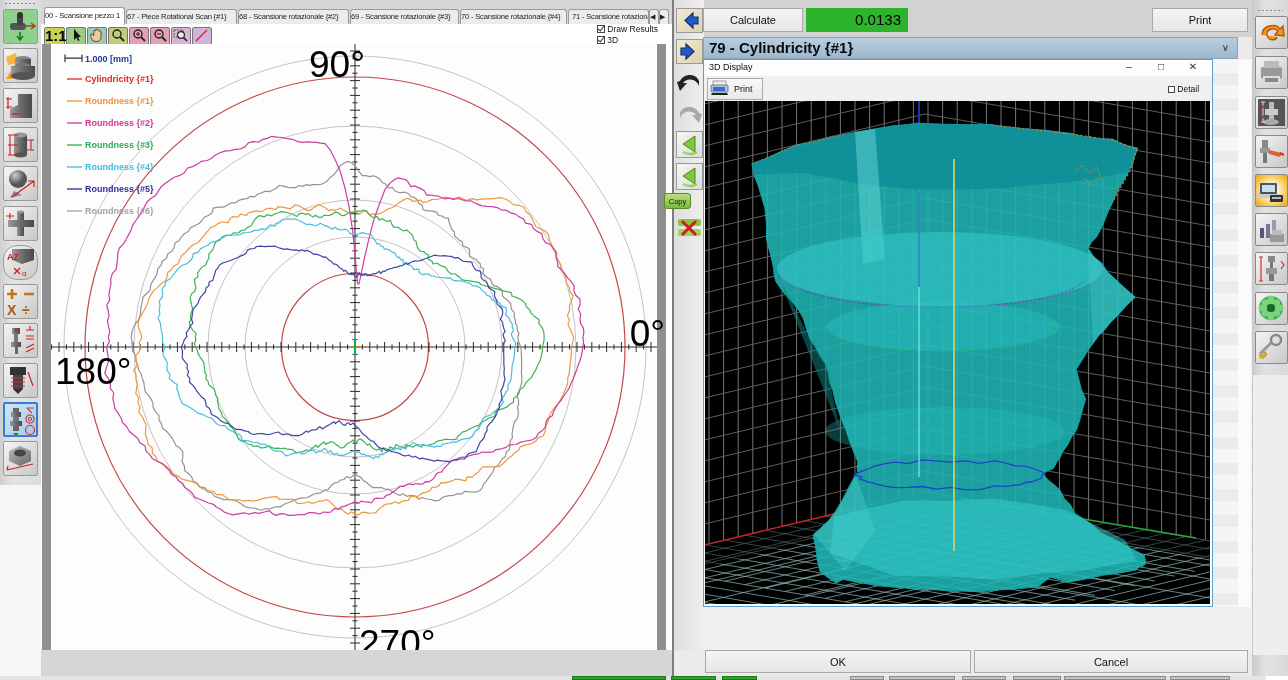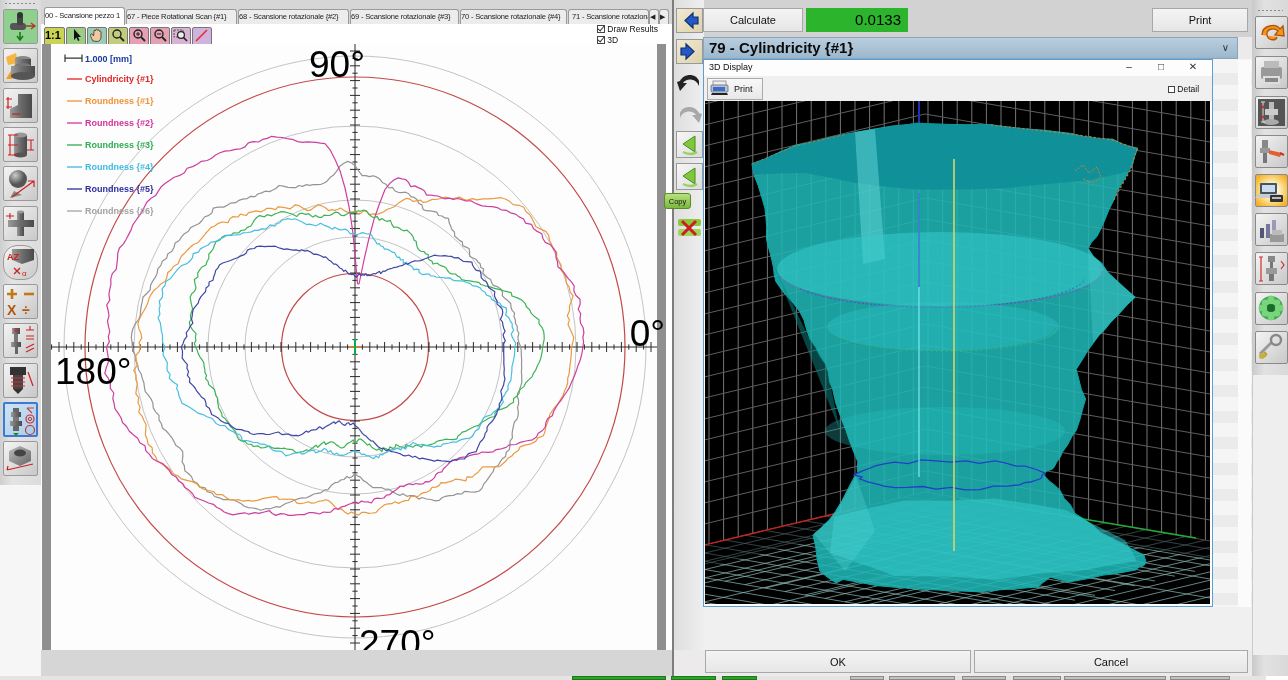--- a/index.html
+++ b/index.html
@@ -5,21 +5,21 @@
 html,body{width:1288px;height:680px;overflow:hidden;font-family:"Liberation Sans",sans-serif;background:#d6d6d6}
 .abs{position:absolute}
 svg{overflow:visible}
 #stage{position:relative;width:1288px;height:680px}
 
 #ltb{left:0;top:0;width:41px;height:680px;background:linear-gradient(90deg,#cfcfcf,#e4e4e4 30%,#dcdcdc)}
 
 .tab{position:absolute;top:9px;height:15px;background:#ececec;border:1px solid #9a9a9a;border-bottom:none;border-radius:3px 3px 0 0;font-size:7.6px;letter-spacing:-.2px;color:#222;text-align:left;line-height:14px;white-space:nowrap;overflow:hidden}
 .tab.active{top:7px;height:18px;background:#fff;line-height:16px;z-index:3}
 
-.cbtn{position:absolute;top:27px;width:20px;height:24px;border:1px solid #777;border-radius:2px;font-size:11px;text-align:left}
+.cbtn{position:absolute;top:27px;width:20px;height:24px;border:1px solid #777;border-radius:2px;font-size:15px;text-align:right}
 .cb{font-size:8.5px;color:#111}
 .cb .bx{display:inline-block;width:8px;height:8px;border:1px solid #444;background:#fff;vertical-align:-1px;position:relative}
 .cb .bx.nochk:after{display:none}
 .cb .bx:after{content:"";position:absolute;left:1px;top:-2px;width:3px;height:6px;border:solid #333;border-width:0 1.5px 1.5px 0;transform:rotate(40deg)}
 
 .btn{position:absolute;background:linear-gradient(180deg,#f4f4f4,#e6e6e6);border:1px solid #a8a8a8;font-size:11px;color:#111;text-align:center}
 .win-ctl{position:absolute;top:61px;width:14px;height:13px;color:#333;font-size:10px;text-align:center;line-height:12px}
 </style></head>
 <body>
 <div id="stage">

